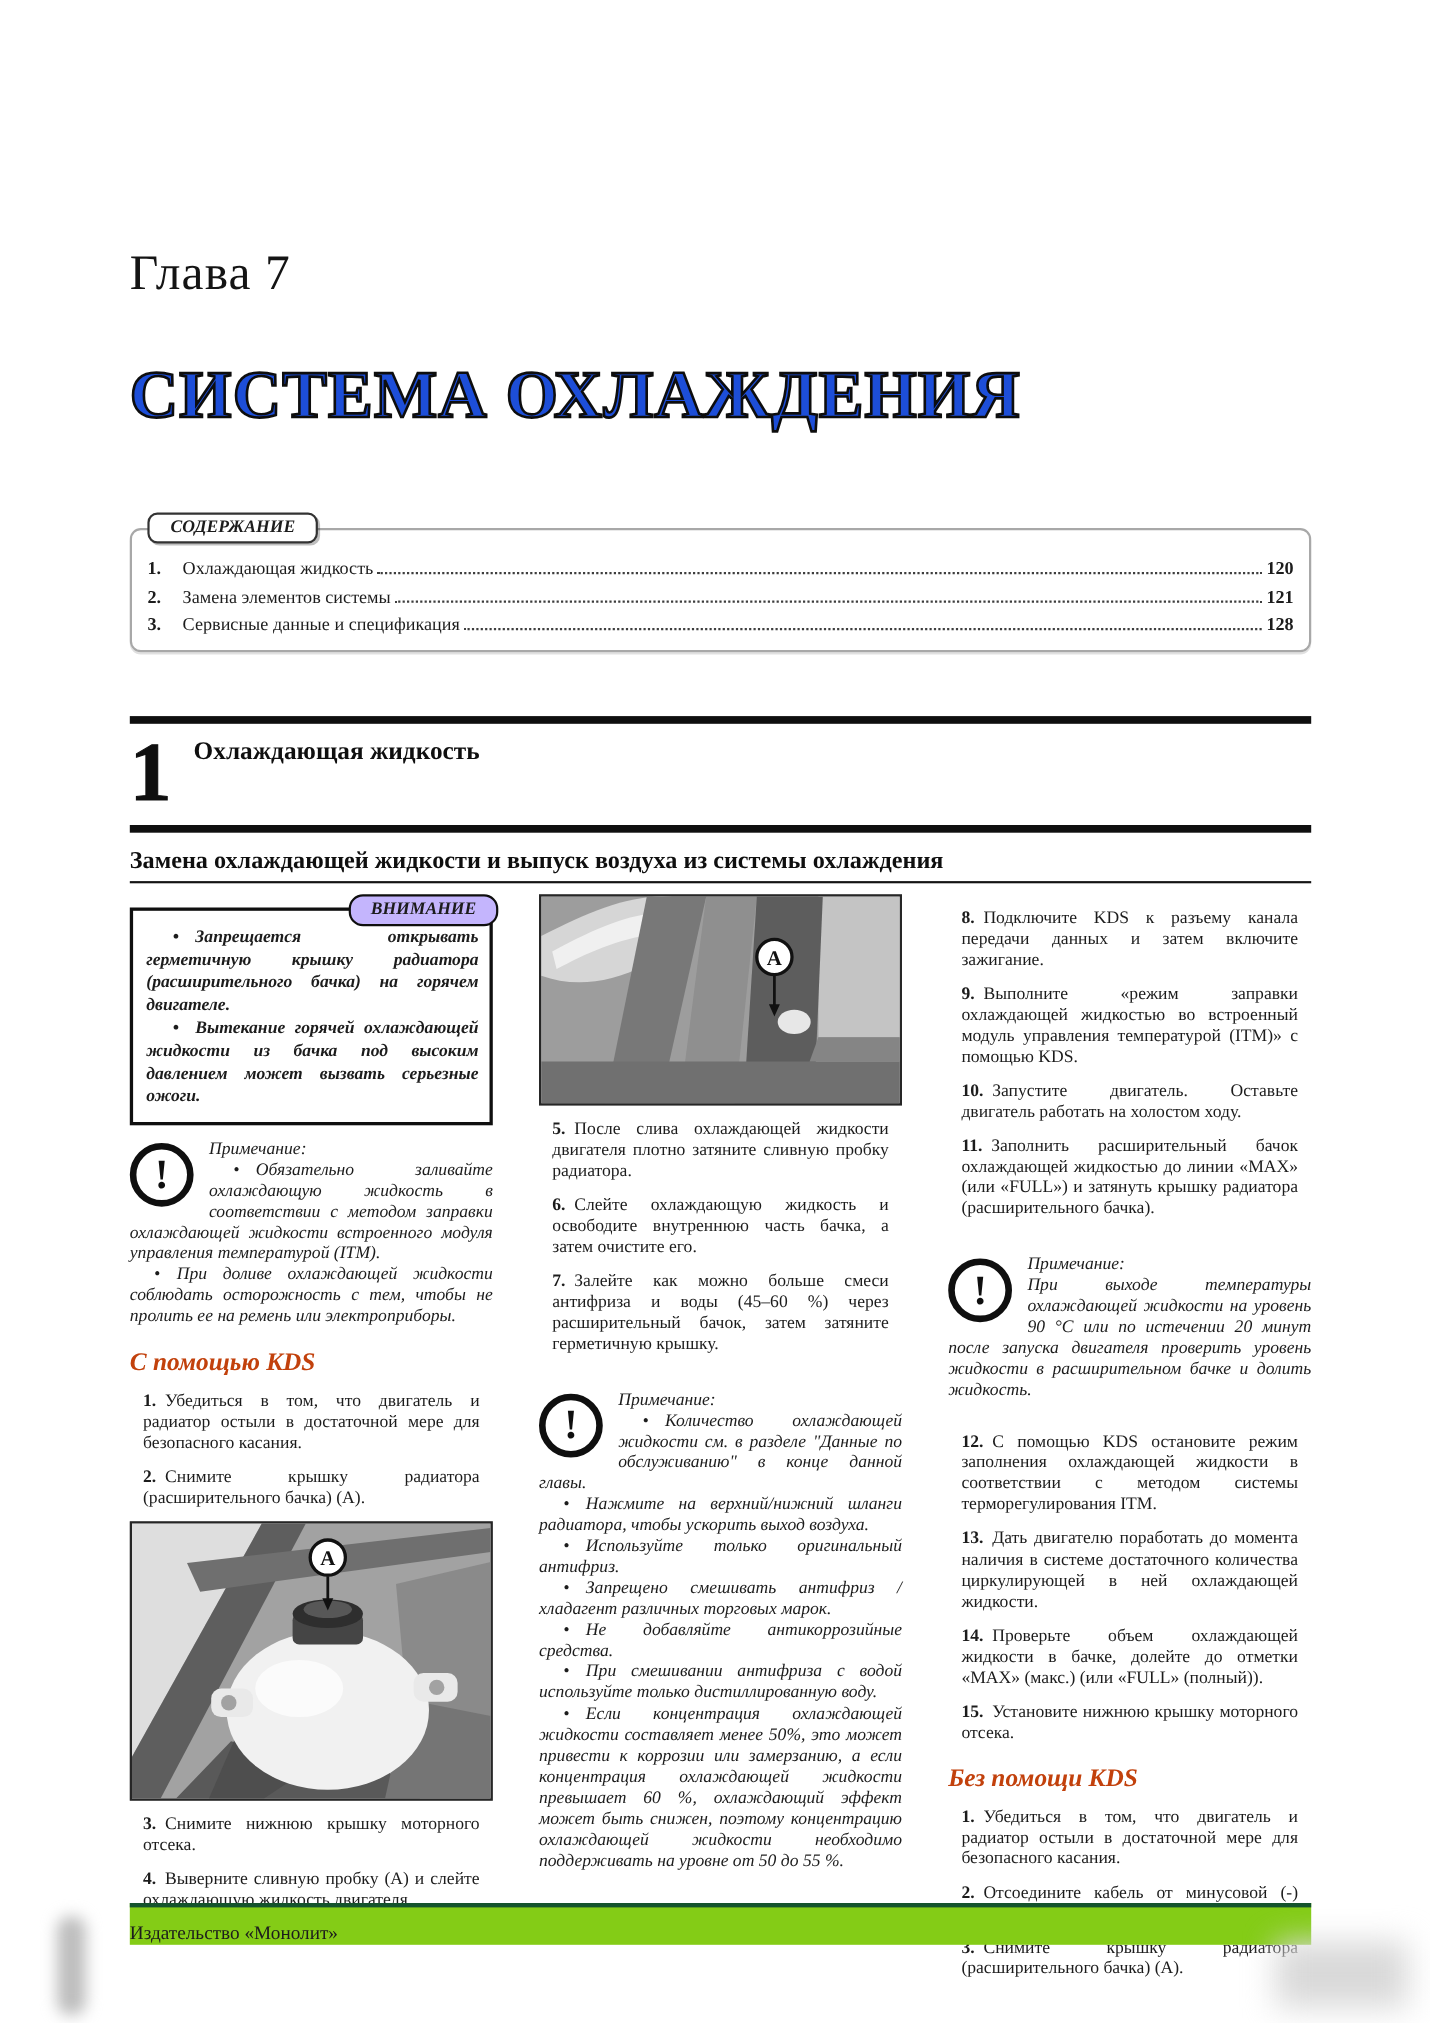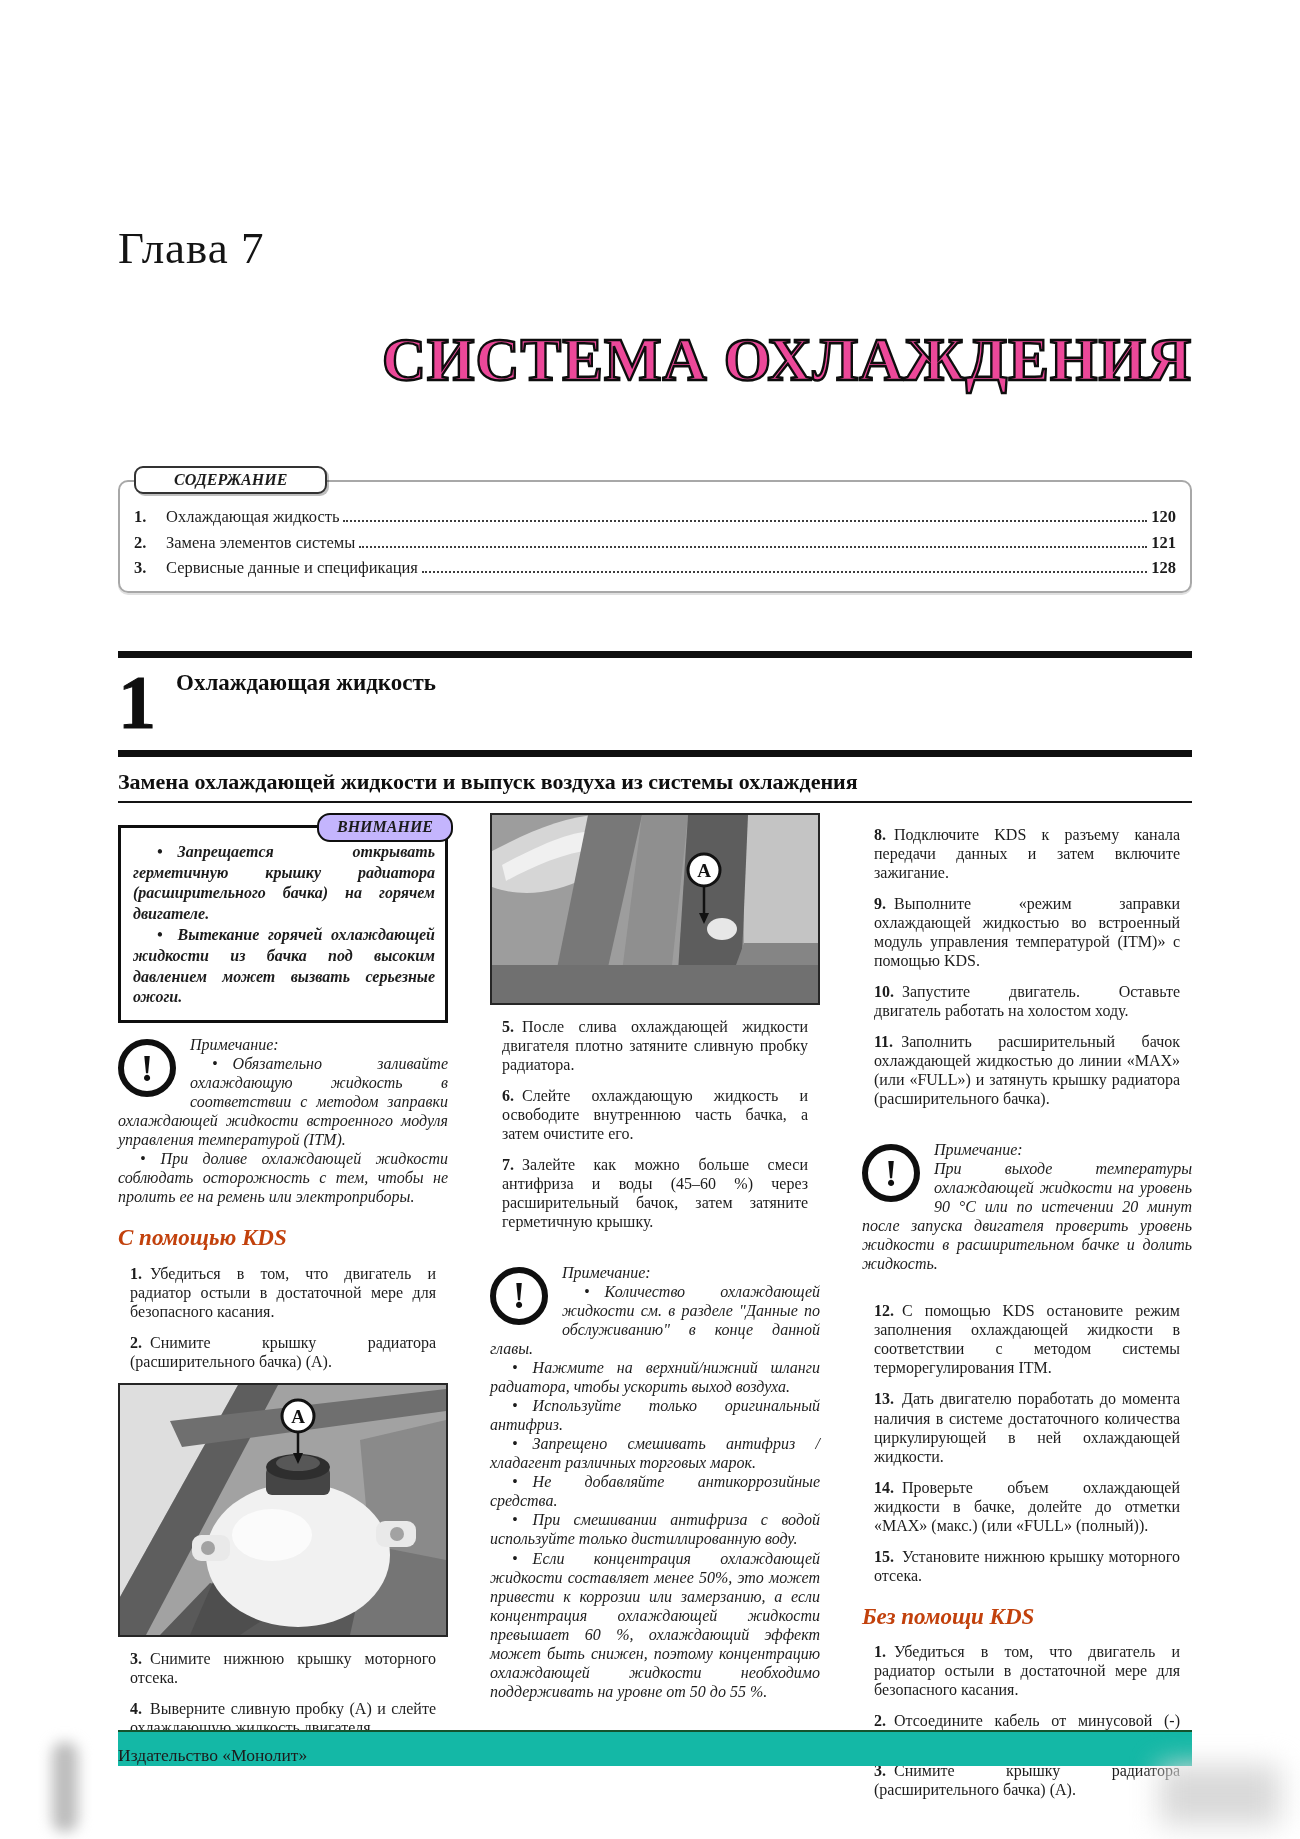--- a/index.html
+++ b/index.html
@@ -5,28 +5,28 @@
   html,body { margin:0; padding:0; background:#ffffff; }
   .page {
     position:relative; width:1300px; height:1839px; background:#fff;
     font-family:Liberation Serif, serif; color:#1c1c1c; overflow:hidden;
   }
   .content { position:absolute; left:118px; top:0; width:1074px; }
 
   .chapter { margin-top:222px; font-size:45px; letter-spacing:1px; color:#141414; }
   .big-title {
     margin:54px 0 0 0; font-size:61px; font-weight:bold; letter-spacing:1px;
-    color:#ec4899; -webkit-text-stroke:2.4px #0d0d0d; line-height:1.05;text-align:right;
+    color:#1d4ed8; -webkit-text-stroke:2.4px #0d0d0d; line-height:1.05;
   }
 
   
   .toc { position:relative; margin-top:88px; border:2px solid #a8a8a8;
          border-radius:10px; padding:22px 14px 10px 14px; box-shadow:0 2px 0 rgba(0,0,0,.12); }
   .toc-tab { position:absolute; top:-16px; left:14px; background:#fff;
-             border:2px solid #333; border-radius:9px; padding:3px 38px;
+             border:2px solid #333; border-radius:9px; padding:3px 19px;
              font-weight:bold; font-style:italic; font-size:16px;
              box-shadow:2px 2px 0 rgba(0,0,0,.25); }
   .toc-row { display:flex; align-items:baseline; font-size:16.5px; line-height:1.55; }
   .toc-num { font-weight:bold; width:32px; flex:0 0 auto; }
   .toc-title { flex:0 0 auto; }
   .toc-dots { flex:1 1 auto; border-bottom:2px dotted #3e3e3e; margin:0 4px 4px 4px; min-width:30px; }
   .toc-page { flex:0 0 auto; font-weight:bold; }
 
   
   .sec-bar { margin-top:58px; border-top:7px solid #0f0f0f; border-bottom:7px solid #0f0f0f;
@@ -65,21 +65,21 @@
   .note .lbl { }
 
   .kds-h { font-size:23px; font-weight:bold; font-style:italic; margin:18px 0 10px 0;
            text-align:left; color:#c2410c; }
 
   .fig { border:2px solid #262626; margin:8px 0 8px 0; background:#a5a5a5; }
   .fig svg { display:block; width:100%; height:auto; } .spacer10 { height:10px; }
 
   
   .footer { position:absolute; left:118px; width:1074px; top:1730px;
-            border-top:2px solid #14532d; padding-top:13px; font-size:17.5px; background:#14b8a6; }
+            border-top:4px solid #14532d; padding-top:13px; font-size:17.5px; background:#84cc16; }
 
   .smudge1 { position:absolute; left:52px; top:1742px; width:26px; height:90px;
              background:#bdbdbd; filter:blur(7px); border-radius:12px; }
   .smudge2 { position:absolute; left:1160px; top:1765px; width:120px; height:60px;
              background:#d9d9d9; filter:blur(14px); }
 </style>
 </head>
 <body>
 
 <div class="page">

